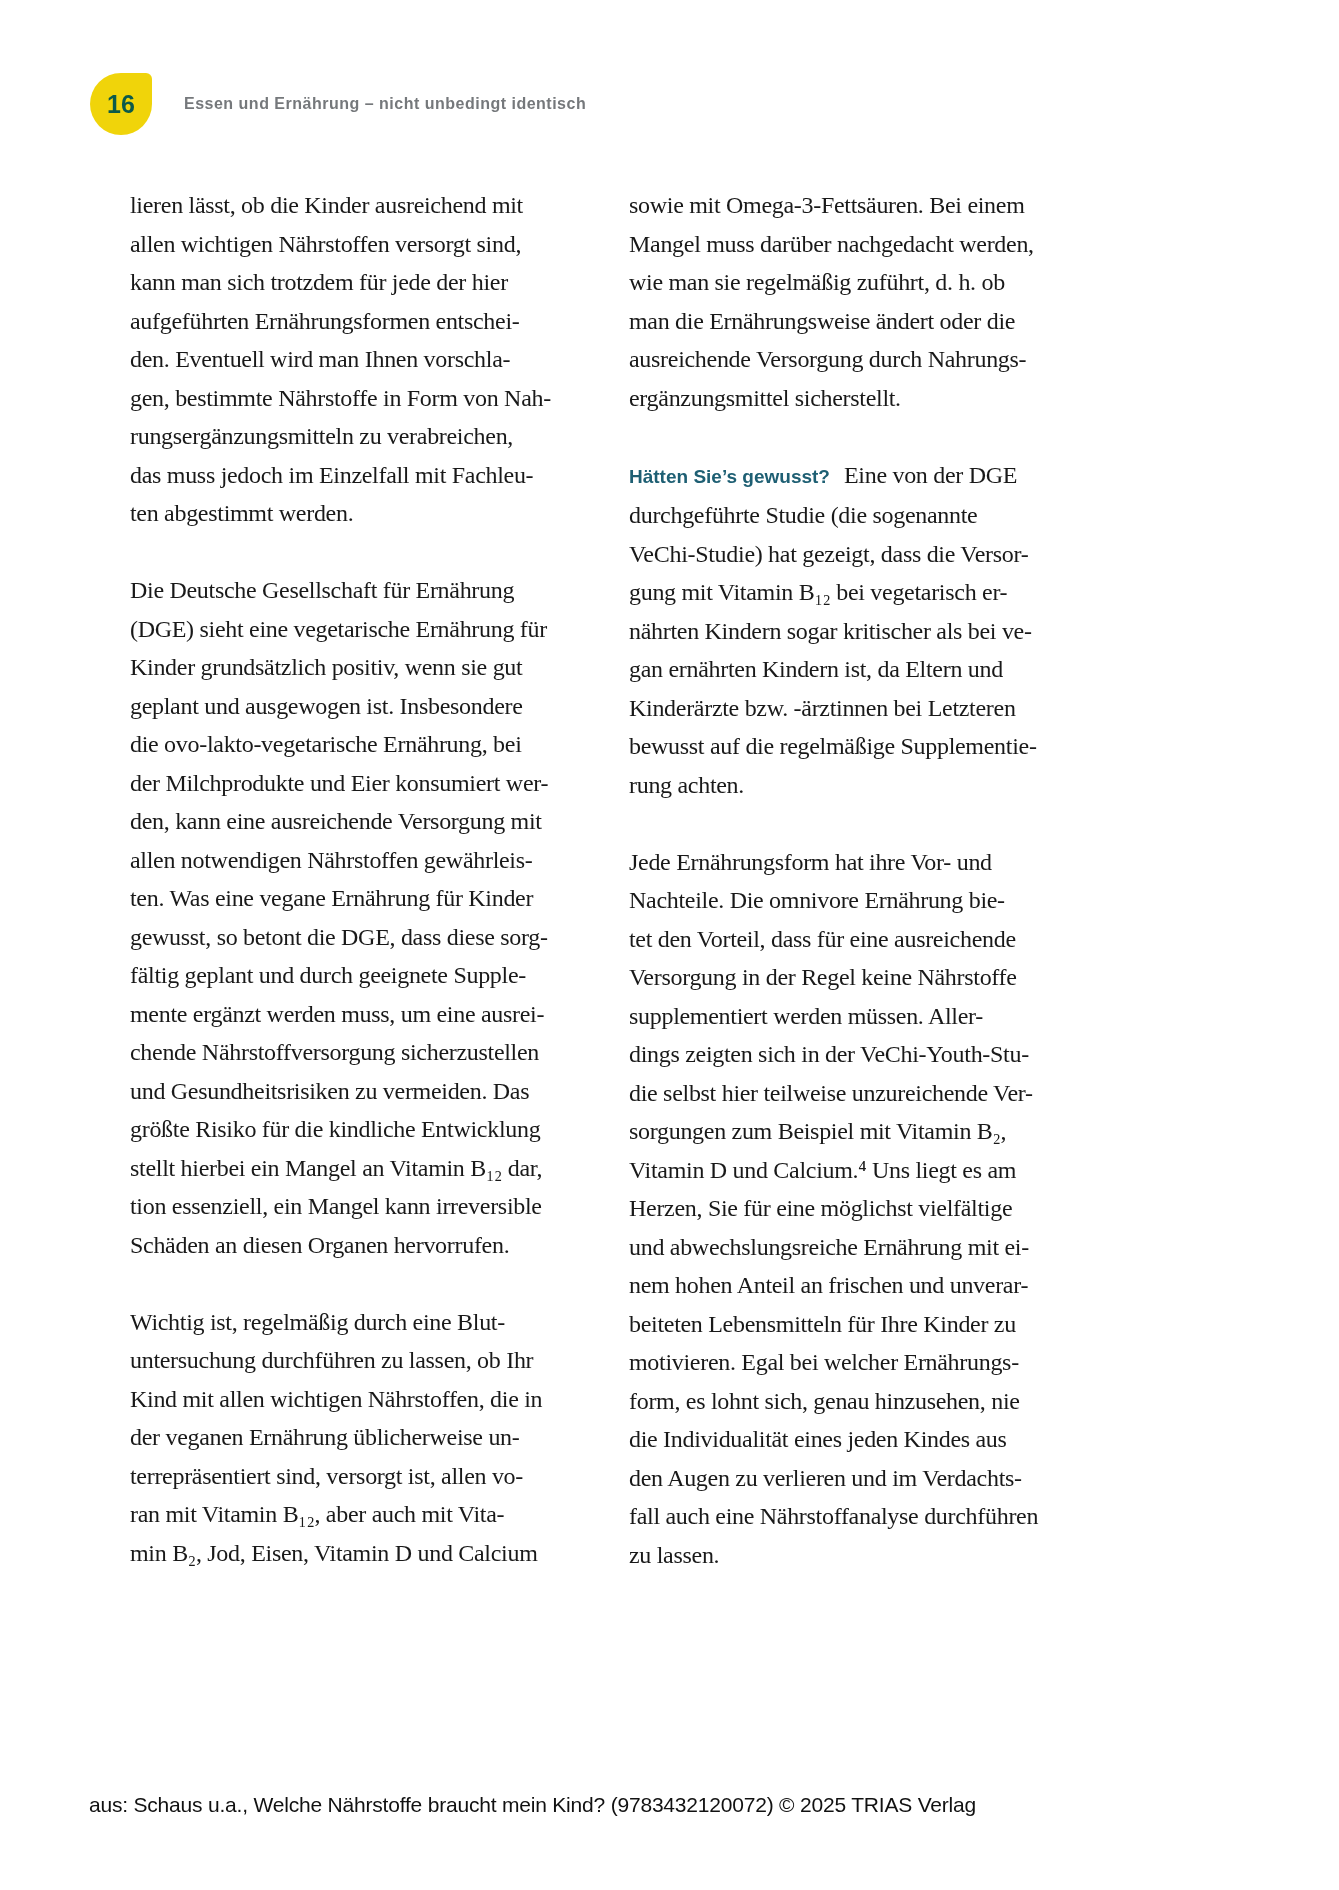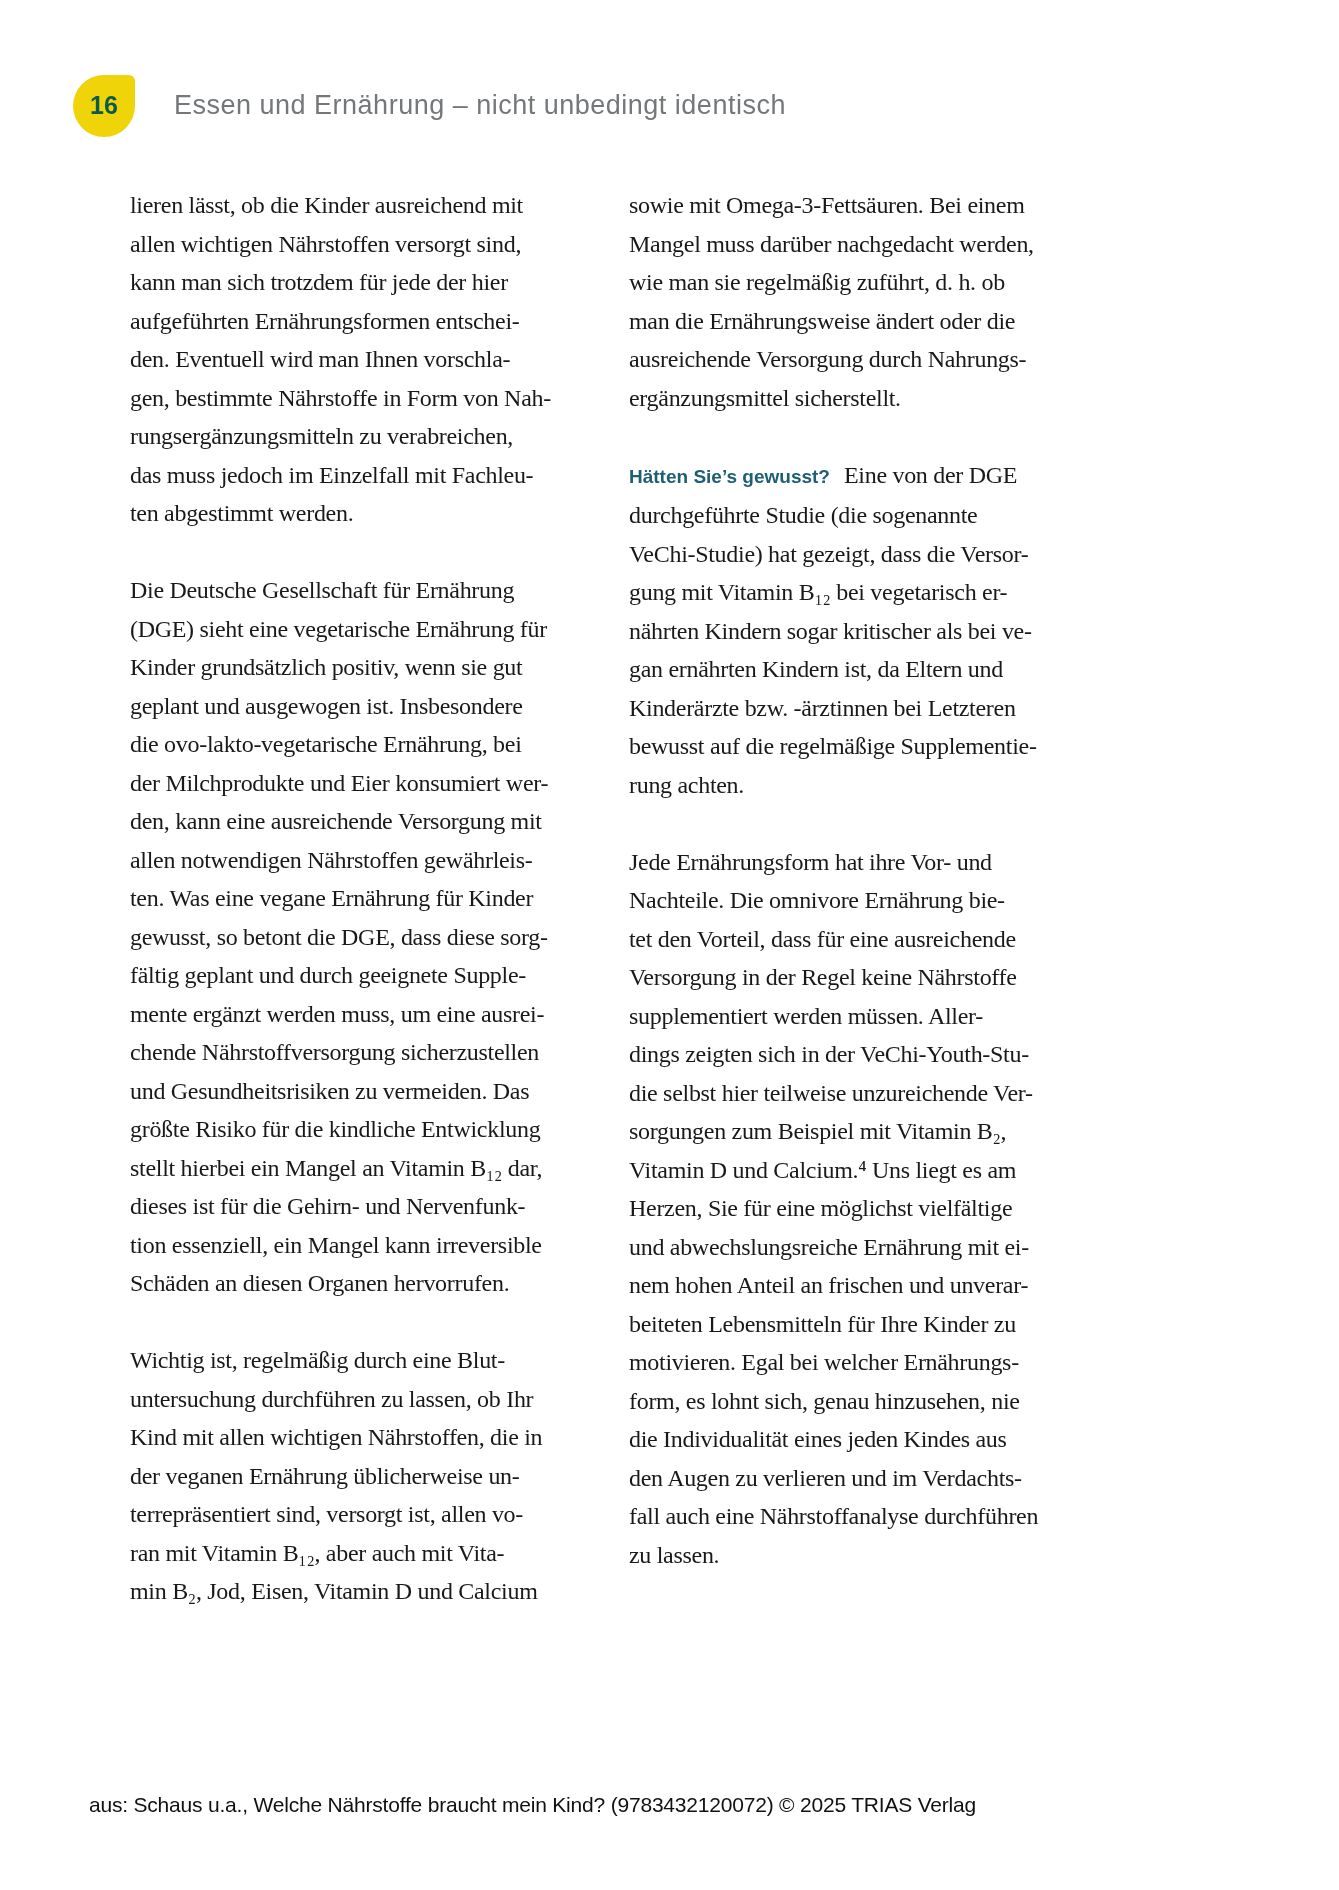--- a/index.html
+++ b/index.html
@@ -8,39 +8,39 @@
     background:#ffffff;
     position:relative;
     font-family:"Liberation Serif","DejaVu Serif",serif;
     color:var(--body_text, #191919);
     overflow:hidden;
   }
   .page { position:absolute; inset:0; }
 
   
   .header {
-    position:absolute; left:73px; top:73px;
-    display:flex; align-items:center; gap:22px;justify-content:flex-end;
+    position:absolute; left:90px; top:73px;
+    display:flex; align-items:center; gap:32px;justify-content:flex-end;
   }
   .badge {
     width:62px; height:62px;
     background:var(--badge_bg, #F0D40A);
     border-radius:50% 6px 50% 50%;
     display:flex; align-items:center; justify-content:center;
     flex:0 0 auto;
   }
   .badge .num {
     font-family:"Liberation Sans",sans-serif;
     font-weight:700; font-size:25px;
     color:var(--badge_text, #0B5A4A);
   }
   .chapter-title {
-    margin:17px;
+    margin:0;
     font-family:"Liberation Sans",sans-serif;
-    font-weight:400; font-size:27px;
+    font-weight:700; font-size:16px;
     letter-spacing:0.5px;
     color:var(--header_title, #75787B);
   }
 
   
   .columns {
     position:absolute; left:130px; top:186px;
     display:flex; gap:69px;
     align-items:flex-start;
   }
@@ -107,21 +107,20 @@
           <div class="line">den, kann eine ausreichende Versorgung mit</div>
           <div class="line">allen notwendigen Nährstoffen gewährleis-</div>
           <div class="line">ten. Was eine vegane Ernährung für Kinder</div>
           <div class="line">gewusst, so betont die DGE, dass diese sorg-</div>
           <div class="line">fältig geplant und durch geeignete Supple-</div>
           <div class="line">mente ergänzt werden muss, um eine ausrei-</div>
           <div class="line">chende Nährstoffversorgung sicherzustellen</div>
           <div class="line">und Gesundheitsrisiken zu vermeiden. Das</div>
           <div class="line">größte Risiko für die kindliche Entwicklung</div>
           <div class="line">stellt hierbei ein Mangel an Vitamin B₁₂ dar,</div>
-          <div class="line">dieses ist für die Gehirn- und Nervenfunk-</div>
           <div class="line">tion essenziell, ein Mangel kann irreversible</div>
           <div class="line">Schäden an diesen Organen hervorrufen.</div>
         </div>
       <div class="para">
           <div class="line">Wichtig ist, regelmäßig durch eine Blut-</div>
           <div class="line">untersuchung durchführen zu lassen, ob Ihr</div>
           <div class="line">Kind mit allen wichtigen Nährstoffen, die in</div>
           <div class="line">der veganen Ernährung üblicherweise un-</div>
           <div class="line">terrepräsentiert sind, versorgt ist, allen vo-</div>
           <div class="line">ran mit Vitamin B₁₂, aber auch mit Vita-</div>

